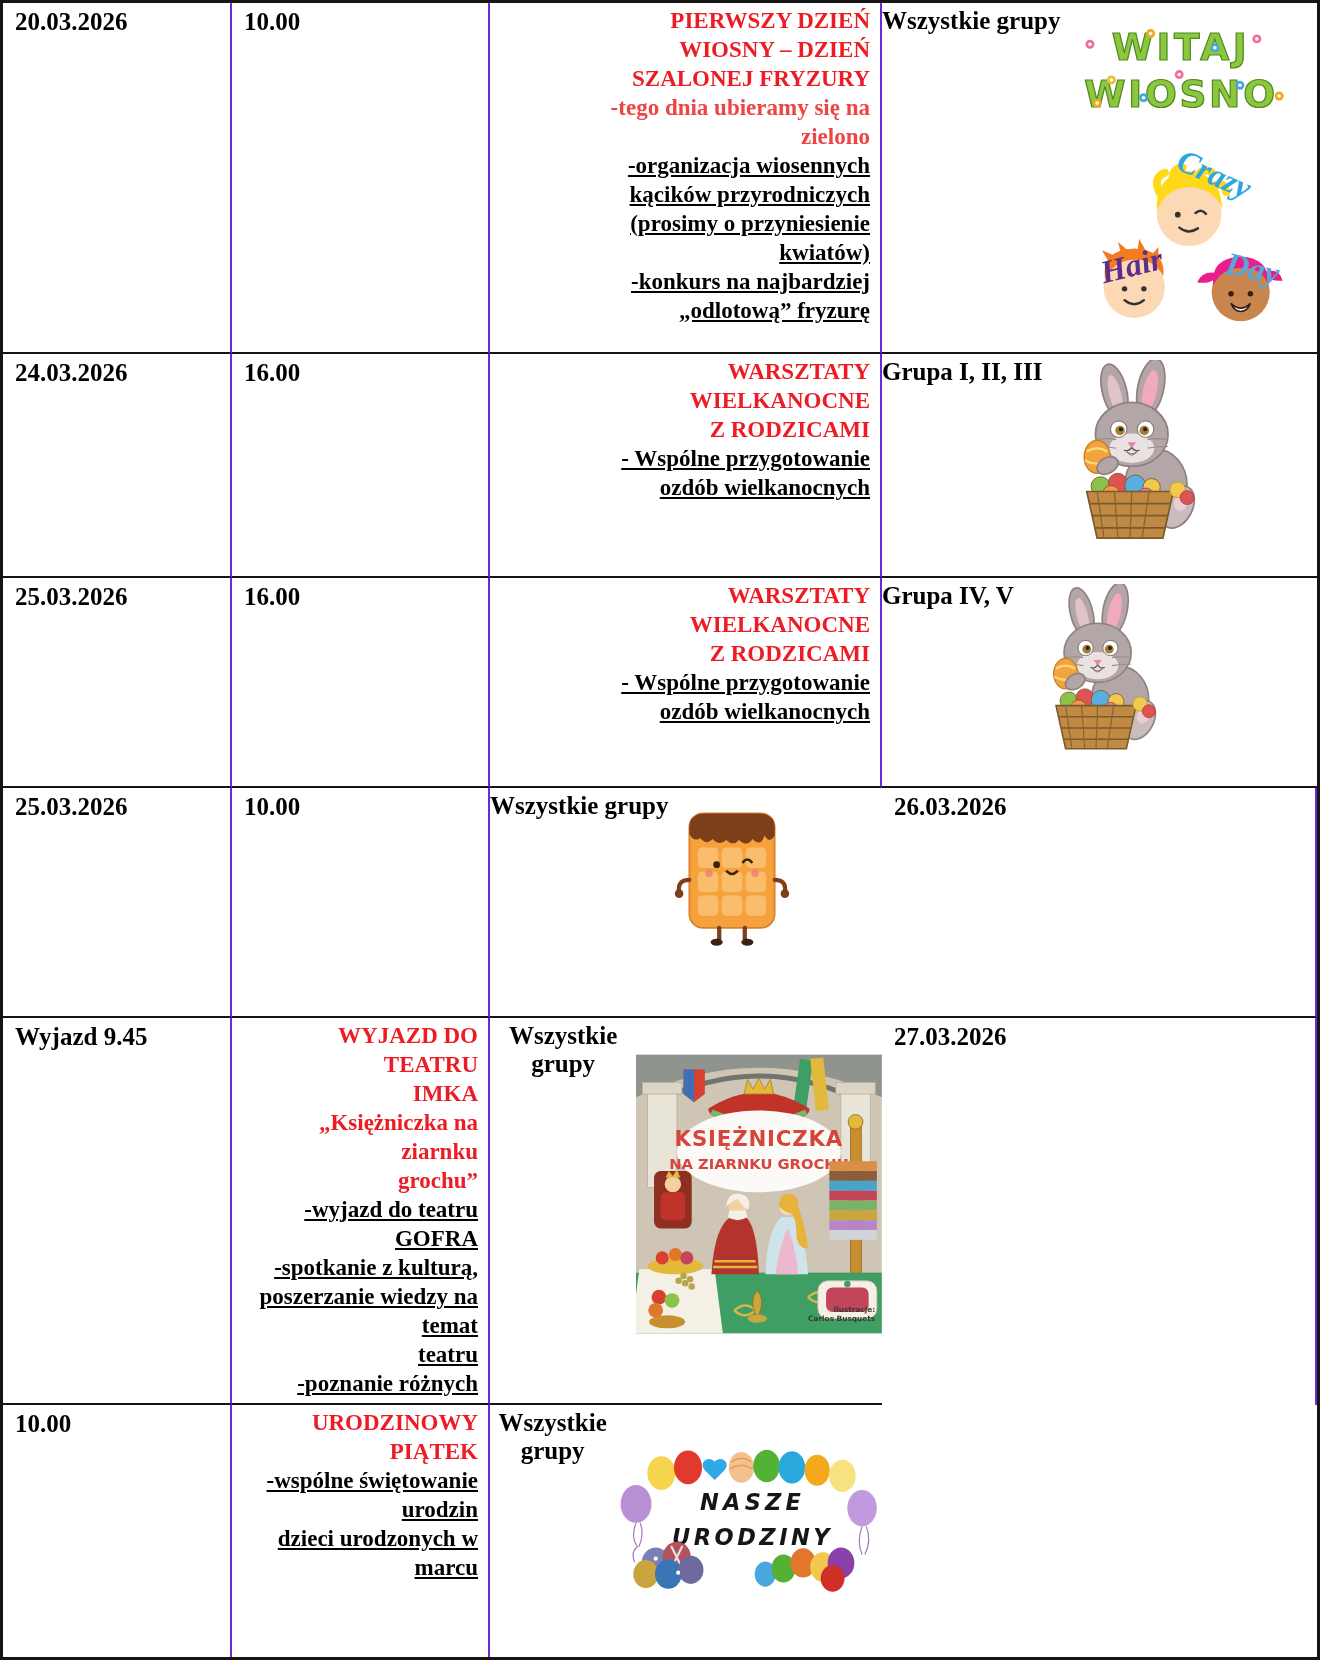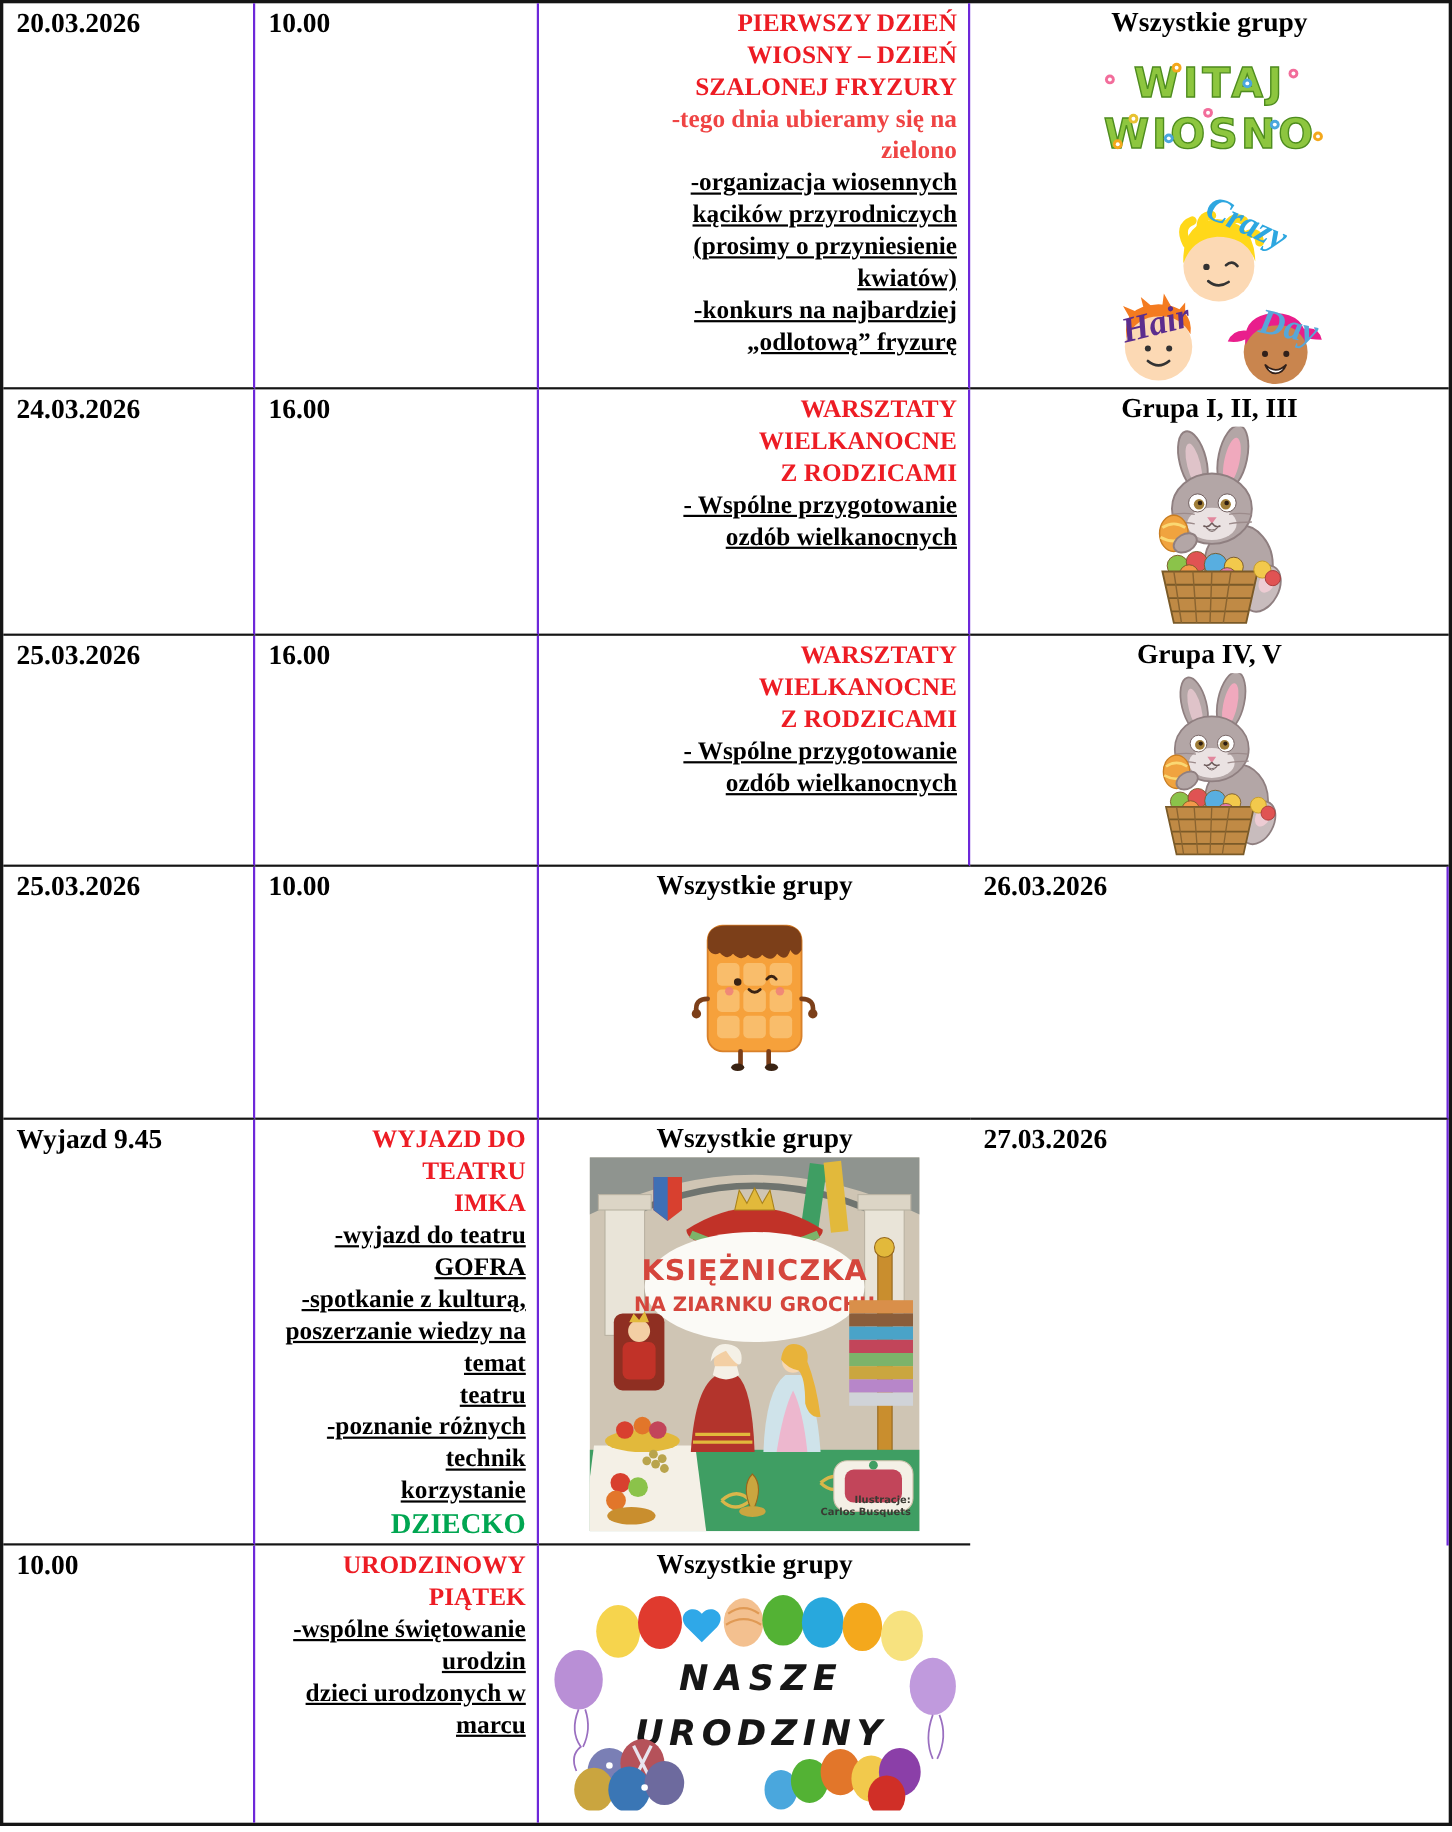--- a/index.html
+++ b/index.html
@@ -16,21 +16,21 @@
     box-sizing:border-box;
     border-right:2px solid #6d28d9;
     border-bottom:2px solid #151515;
     font-family:"Liberation Serif",serif;
     font-weight:bold;color:#000;overflow:hidden;
   }
   .cell.last-col{border-right:none;}
   .cell.last-row{border-bottom:none;}
   .col-date,.col-time{font-size:25px;padding:5px 8px 0 12px;}
   .col-desc{font-size:23px;line-height:1.26;text-align:right;padding:4px 10px;}
-  .col-group{display:flex;flex-direction:column;align-items:center;padding-top:4px;}
+  .col-group{display:flex;flex-direction:row;align-items:flex-start;padding-top:4px;}
   .group-label{font-size:25px;text-align:center;}
   .line{white-space:pre-line;}
   .c-red{color:#ed1c24;}
   .c-softgreen{color:#ef4444;}
   .c-emerald{color:#00a651;font-size:26px;}
   .c-black{color:#000000;text-decoration:underline;}
   .img-wrap{display:flex;flex-direction:column;align-items:center;}
   svg text{font-weight:bold;}
 </style>
 </head>
@@ -260,20 +260,22 @@
 
   <div class="cell col-date">
     <span>26.03.2026</span>
   </div>
   <div class="cell col-time">
     <span>Wyjazd 9.45</span>
   </div>
   <div class="cell col-desc">
     <div class="line c-red">WYJAZD DO TEATRU
 IMKA</div>
+    <div class="line c-red">„Księżniczka na ziarnku
+grochu”</div>
     <div class="line c-black">-wyjazd do teatru GOFRA</div>
     <div class="line c-black">-spotkanie z kulturą,
 poszerzanie wiedzy na temat
 teatru</div>
     <div class="line c-black">-poznanie różnych technik
 korzystanie</div>
     <div class="line c-emerald">DZIECKO MŁODYM
 AKTOREM</div>
   </div>
   <div class="cell col-group last-col">

